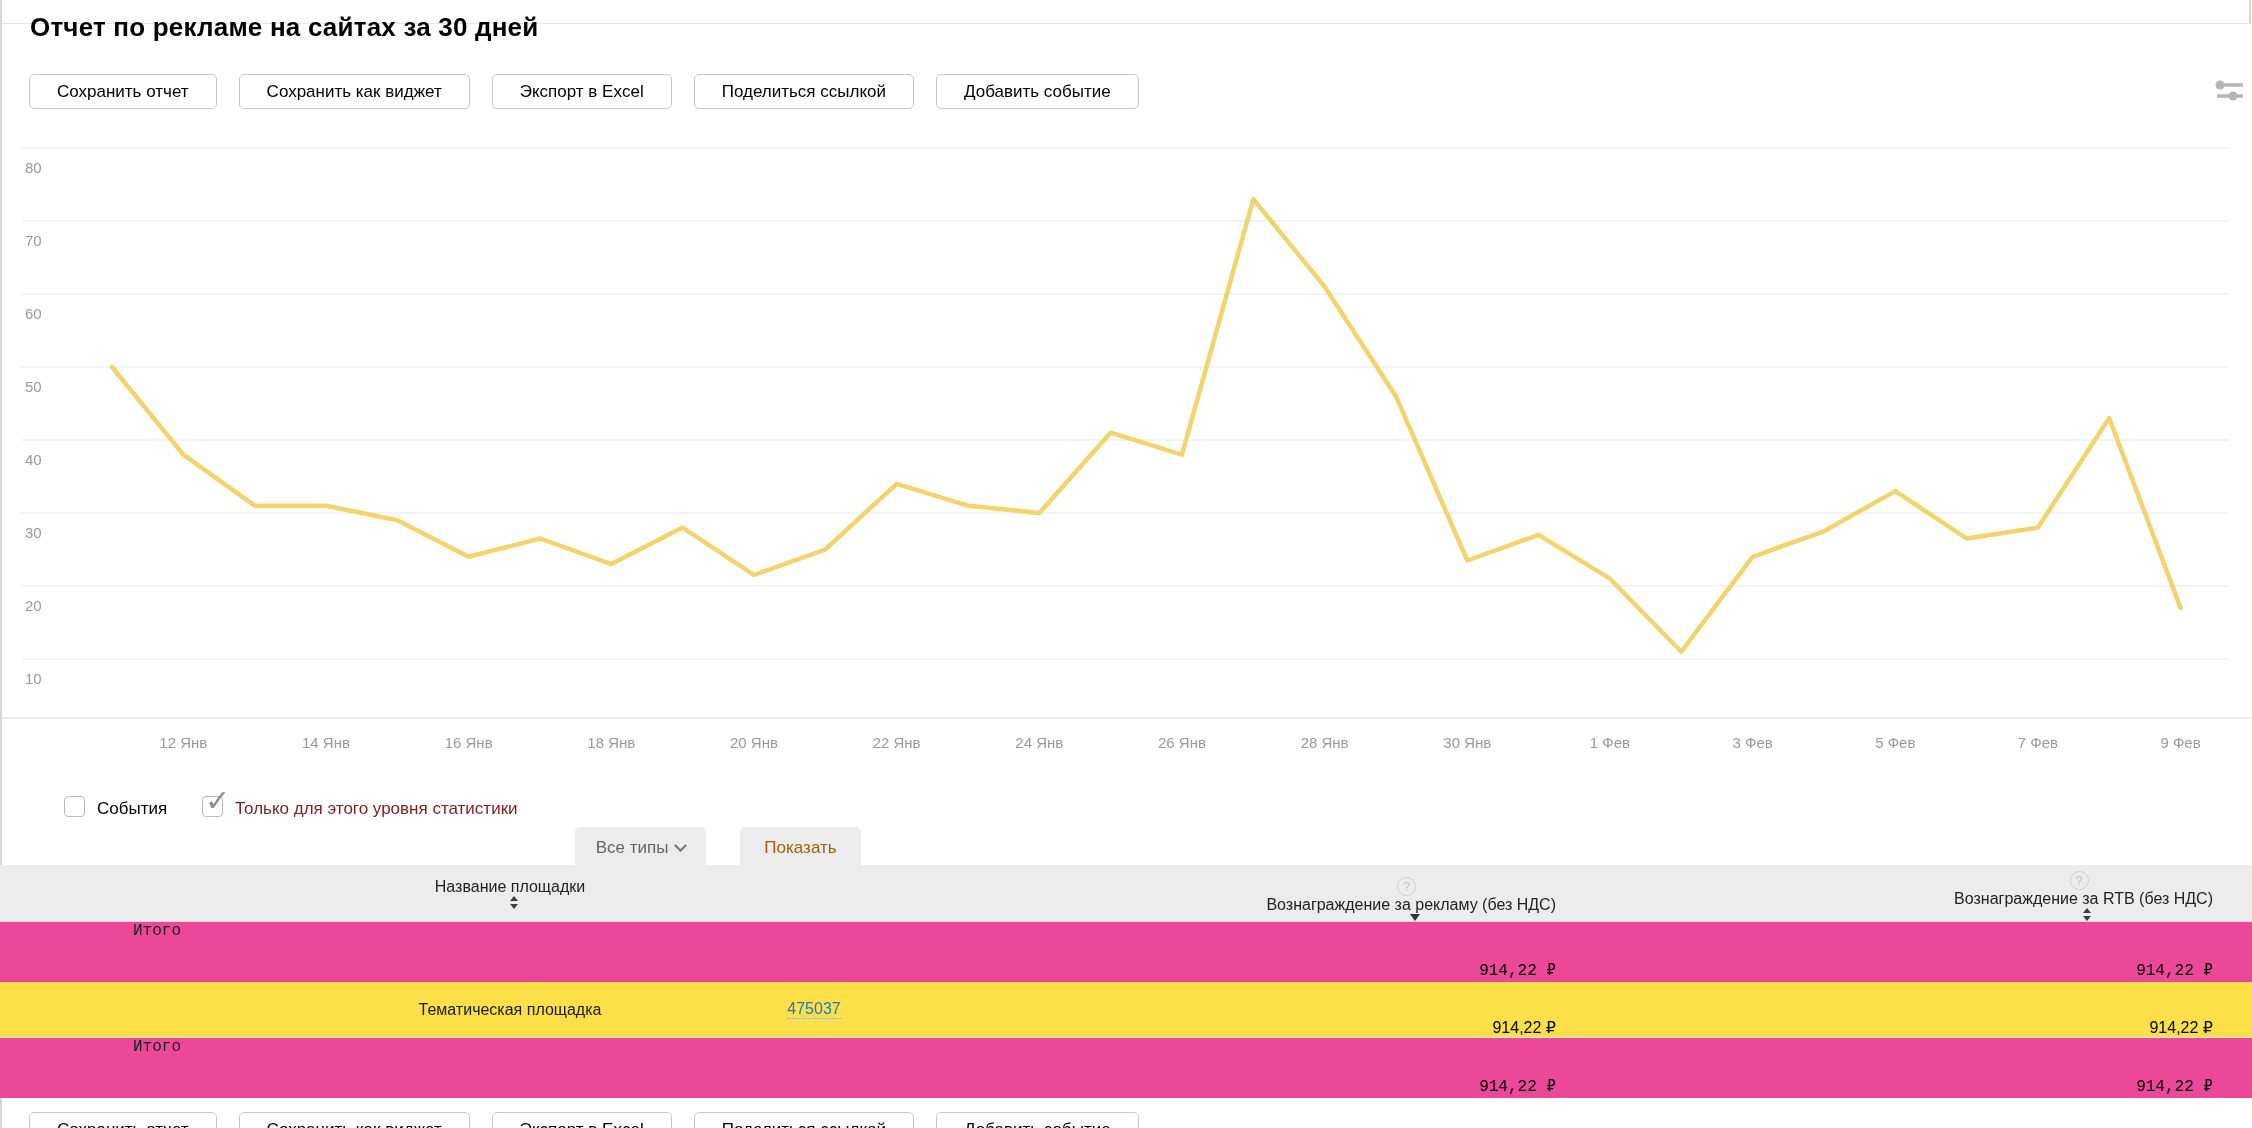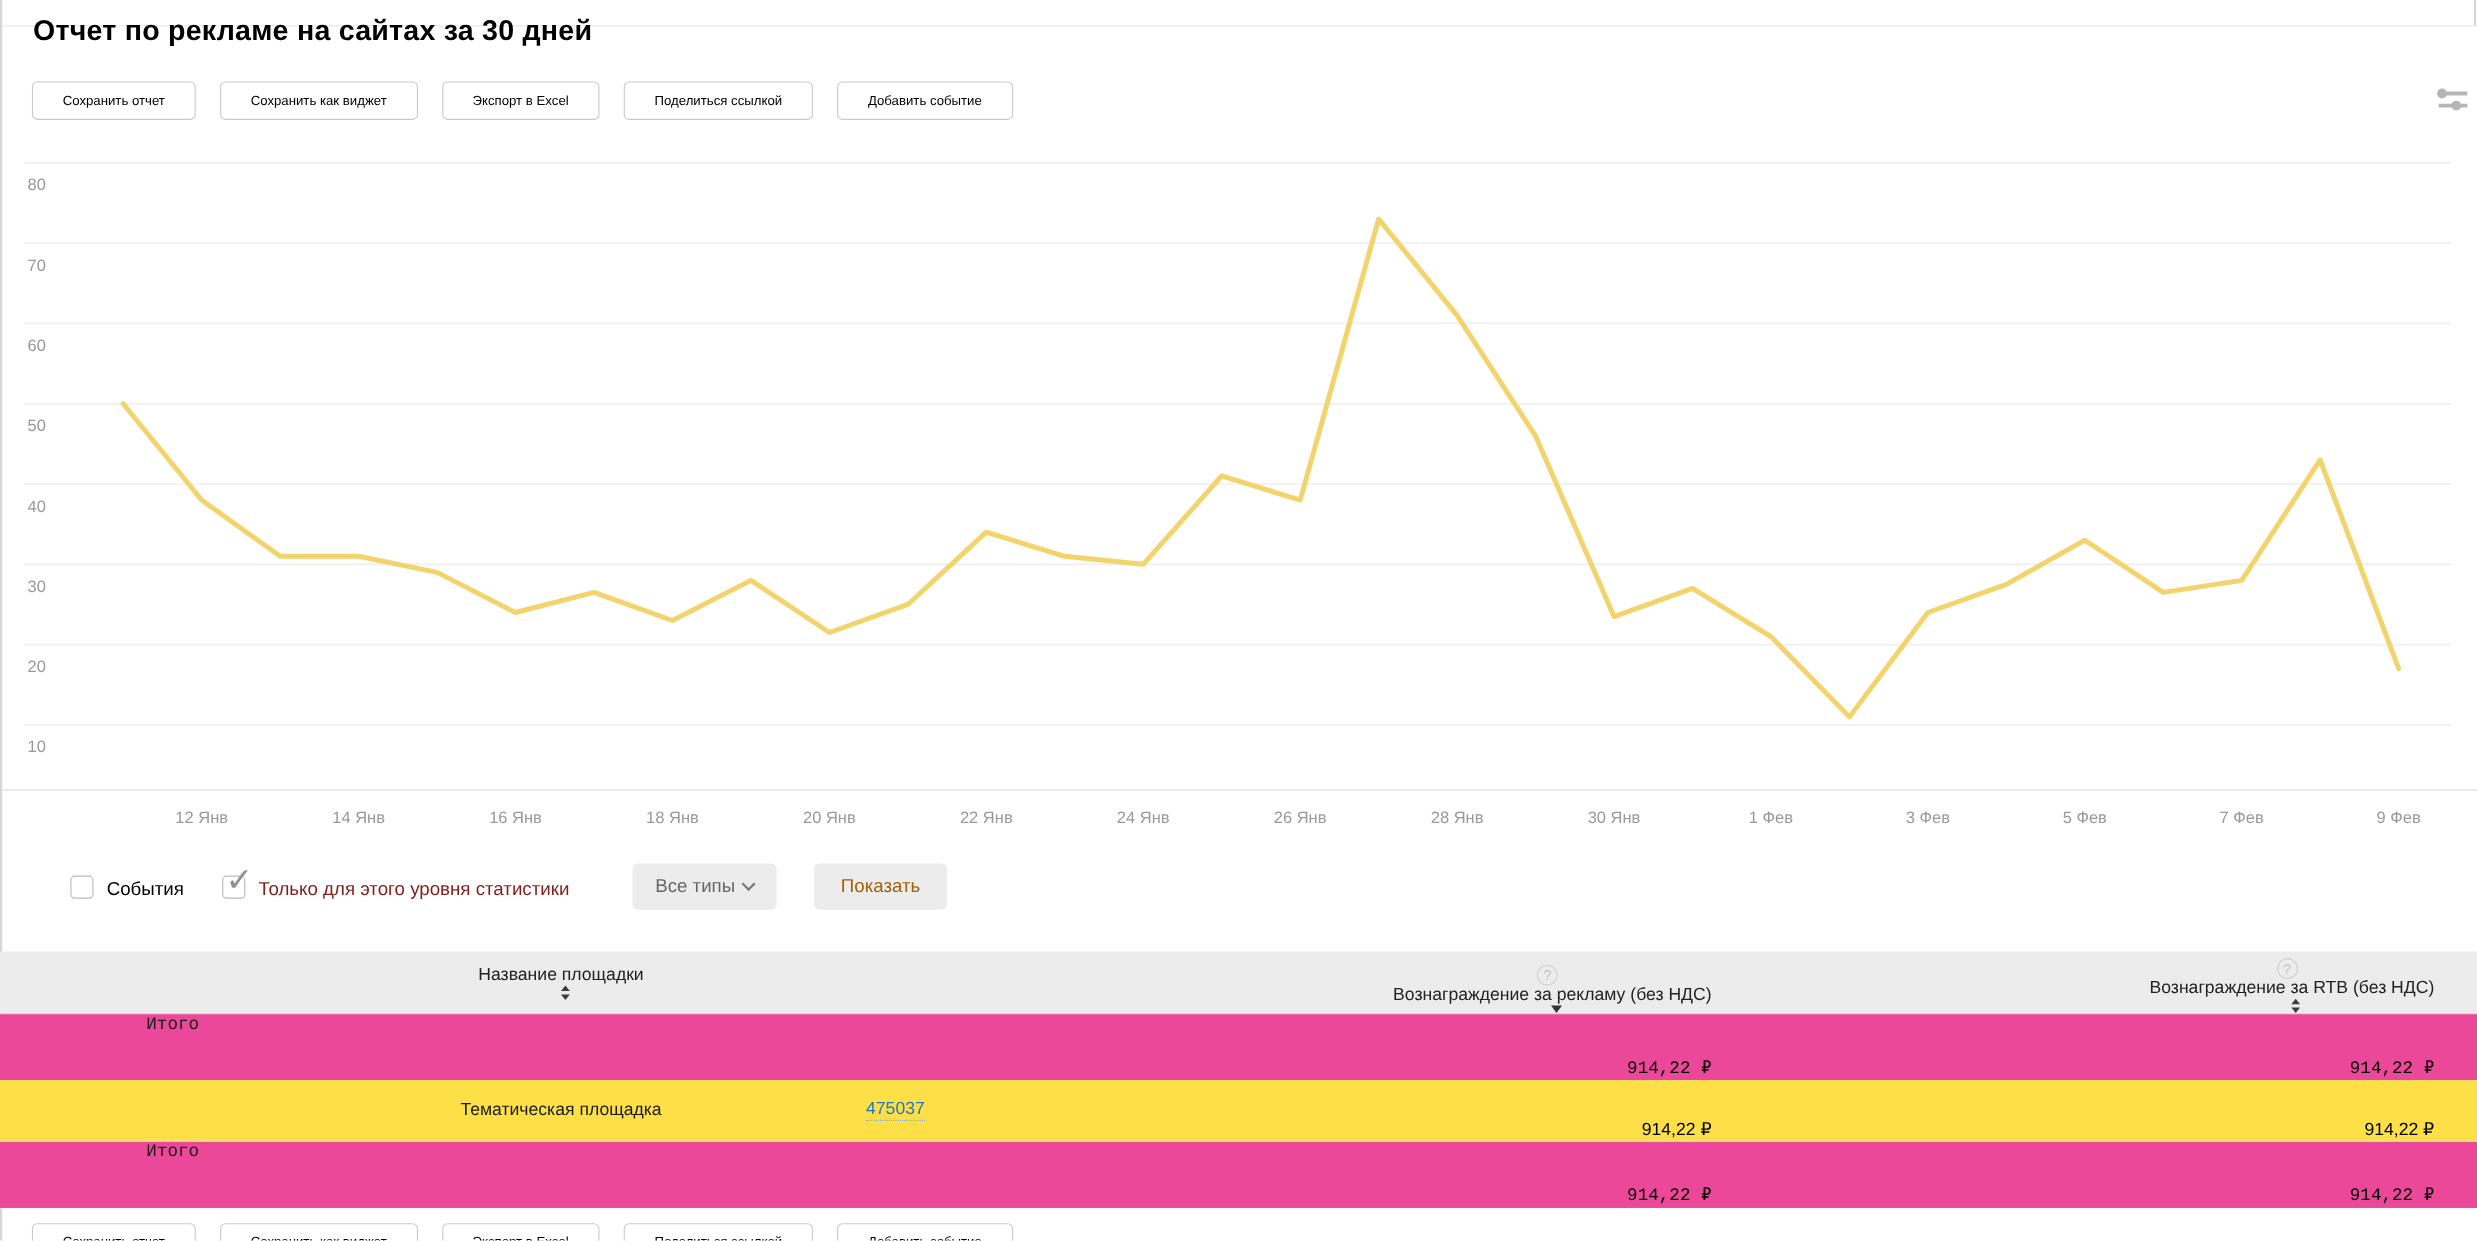--- a/index.html
+++ b/index.html
@@ -11,36 +11,36 @@
   .top-divider { position:absolute; left:2px; top:23px; right:0; height:1px; background:#e5e5e5; }
   .right-stub  { position:absolute; right:1px; top:0; width:2px; height:23px; background:#d6d6d6; }
 
   .report-title { position:absolute; left:30px; top:12px; font-size:26px; color:#000; letter-spacing:0.2px; }
 
   .actions-row { position:absolute; left:29px; display:flex; gap:22px; }
   .actions-row.top { top:74px; }
   .actions-row.bottom { top:1112px; }
   .act-btn {
     height:35px; padding:0 27px; background:#fff; border:1px solid #c9c9c9;
-    border-radius:5px; font-size:12px; color:#000; font-family:inherit;
+    border-radius:5px; font-size:17px; color:#000; font-family:inherit;
     line-height:33px; white-space:nowrap; cursor:pointer;
   }
 
   .filters-icon { position:absolute; left:2214px; top:80px; width:32px; height:22px; cursor:pointer; }
 
   svg text { font-family:"Liberation Sans","DejaVu Sans",sans-serif; }
   #chart-svg { position:absolute; left:0; top:0; }
 
   
   .checkbox { position:absolute; width:21px; height:21px; background:#fff; border:1px solid #b9b9b9; border-radius:4px; cursor:pointer; }
   .checkmark { position:absolute; left:2px; top:-14px; font-size:30px; color:#8f8f8f; pointer-events:none; }
   .events-label { position:absolute; font-size:17px; color:#000; }
   .level-label  { position:absolute; font-size:17px; color:#7f1d1d; }
   .gray-btn { position:absolute; height:42px; background:#ececec; border:none; border-radius:5px;
-              font-size:17px; font-family:inherit; cursor:pointer; }
+              font-size:17px; font-family:inherit; cursor:pointer;margin-top:42px; }
   .types-btn { left:575px; top:785px; width:131px; color:#666; }
   .show-btn  { left:740px; top:785px; width:121px; color:#a16207; }
   .chevron { display:inline-block; width:9px; height:9px; border-right:2px solid #777; border-bottom:2px solid #777;
              transform:rotate(45deg) translate(-2px,-2px); margin-left:8px; }
 
   
   .report-table { position:absolute; left:0; top:865px; width:2252px; }
   .t-row { position:relative; width:100%; }
   .t-row.header { height:57px; background:#ececec; border-bottom:1px solid #d8d8d8; }
   .t-row.total  { height:60px; background:#ec4899; border-bottom:2px solid #ec4899;font-family:Liberation Mono, monospace; }

